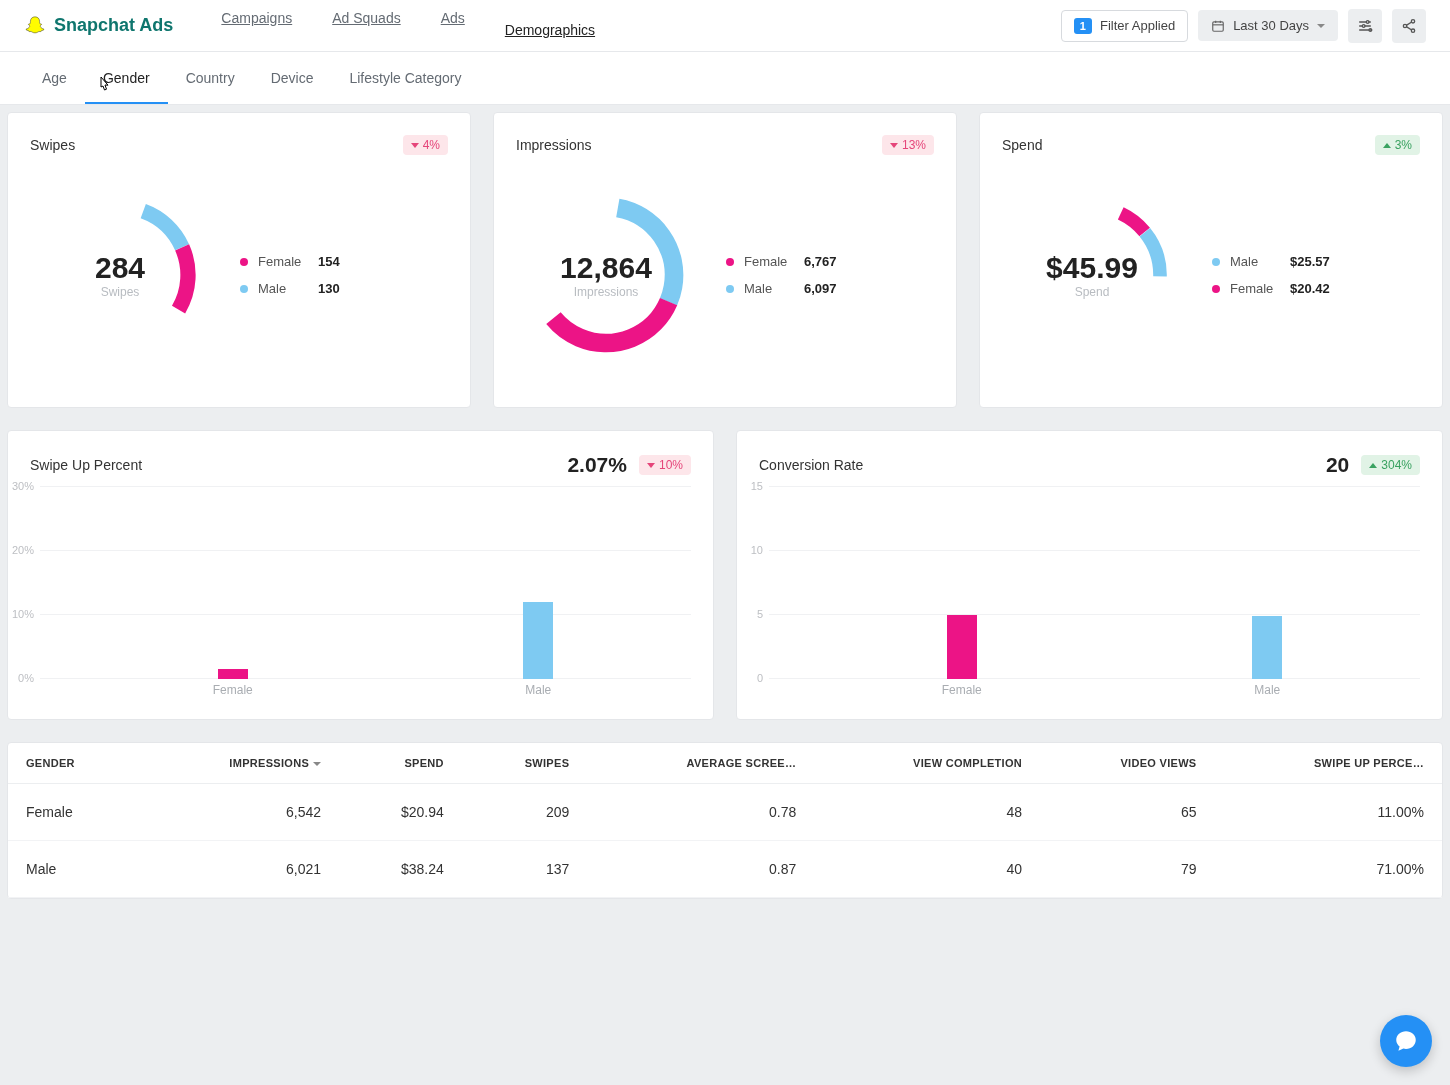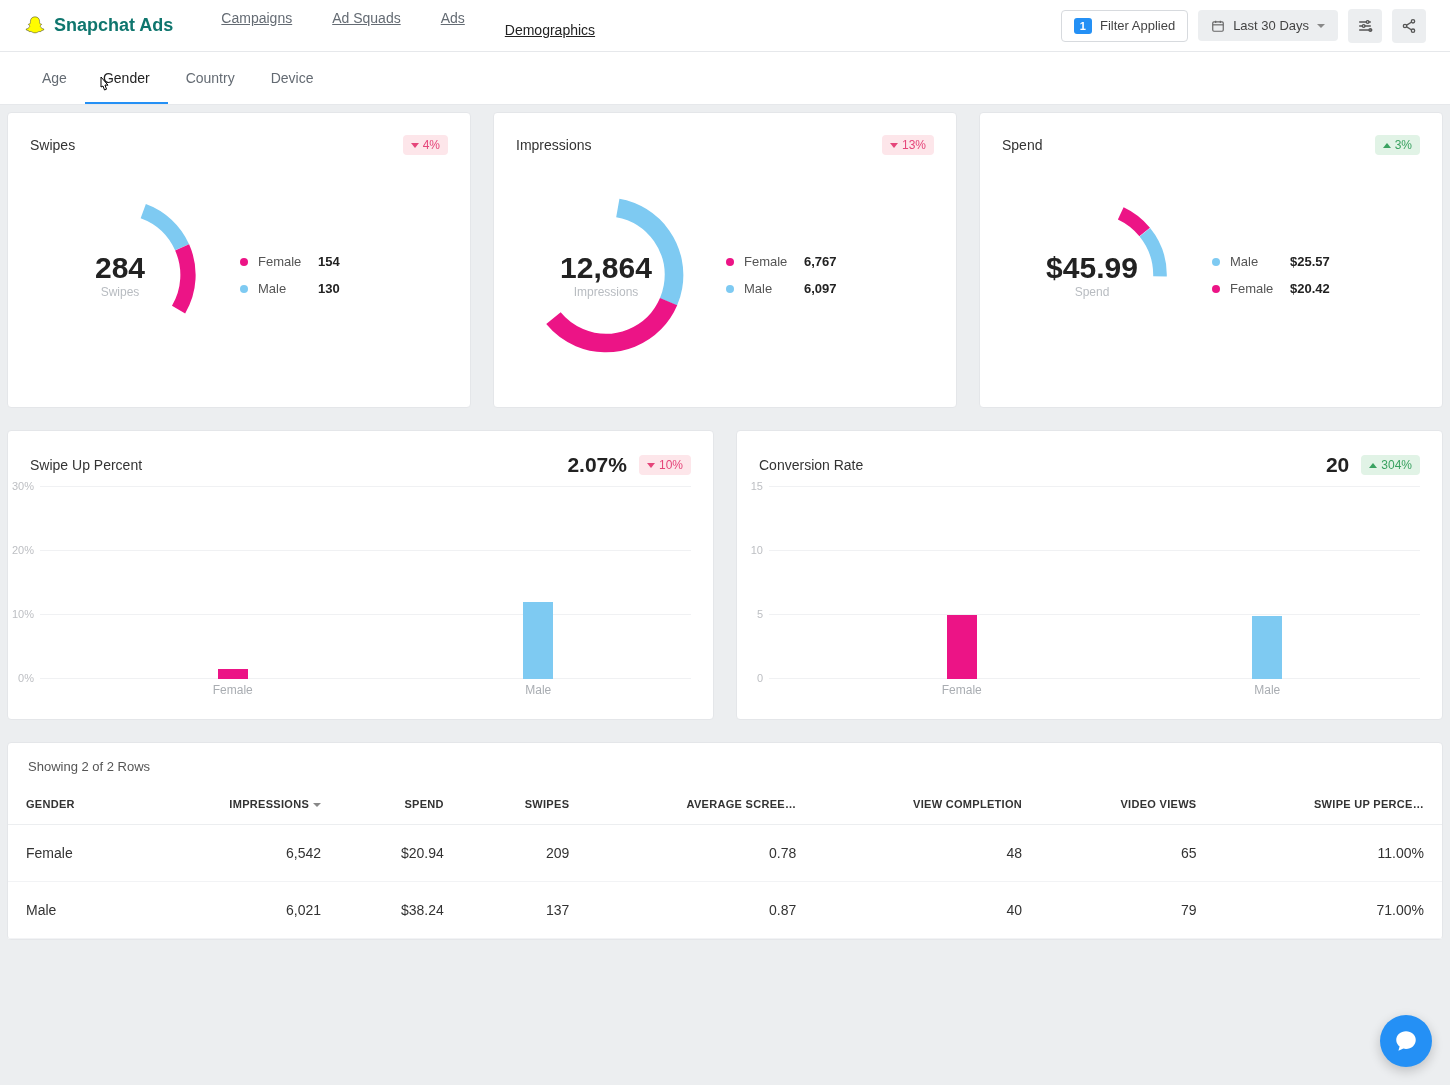--- a/index.html
+++ b/index.html
@@ -120,20 +120,21 @@
         </svg>
     </div>
   </div>
 </div>
 
 <div class="sub-tabs">
   <div class="sub-tab">Age</div>
   <div class="sub-tab active">Gender</div>
   <div class="sub-tab">Country</div>
   <div class="sub-tab">Device</div>
+  <div class="sub-tab">Lifestyle Category</div>
   <svg class="cursor-icon" width="16" height="18" viewBox="0 0 16 18">
       <path d="M5 1v10l2-1 1.5 4 2-.8L9 9l3 .2z" fill="#fff" stroke="#000" stroke-width="1"></path>
     </svg>
 </div>
 
 <div class="dashboard">
 
   <div class="row">
 
     <div class="card">
@@ -312,21 +313,20 @@
               <div class="bar blue" style="height: 62.72px;"></div>
               <div class="bar-label">Male</div>
             </div>
           </div>
         </div>
     </div>
 
   </div>
 
   <div class="table-card">
-    <div class="table-summary">Showing 2 of 2 Rows</div>
     <table>
       <thead>
           <tr id="table-head-row">
             <th>GENDER</th>
             <th>IMPRESSIONS<span class="caret-down-sm"></span></th>
             <th>SPEND</th>
             <th>SWIPES</th>
             <th>AVERAGE SCREE…</th>
             <th>VIEW COMPLETION</th>
             <th>VIDEO VIEWS</th>

